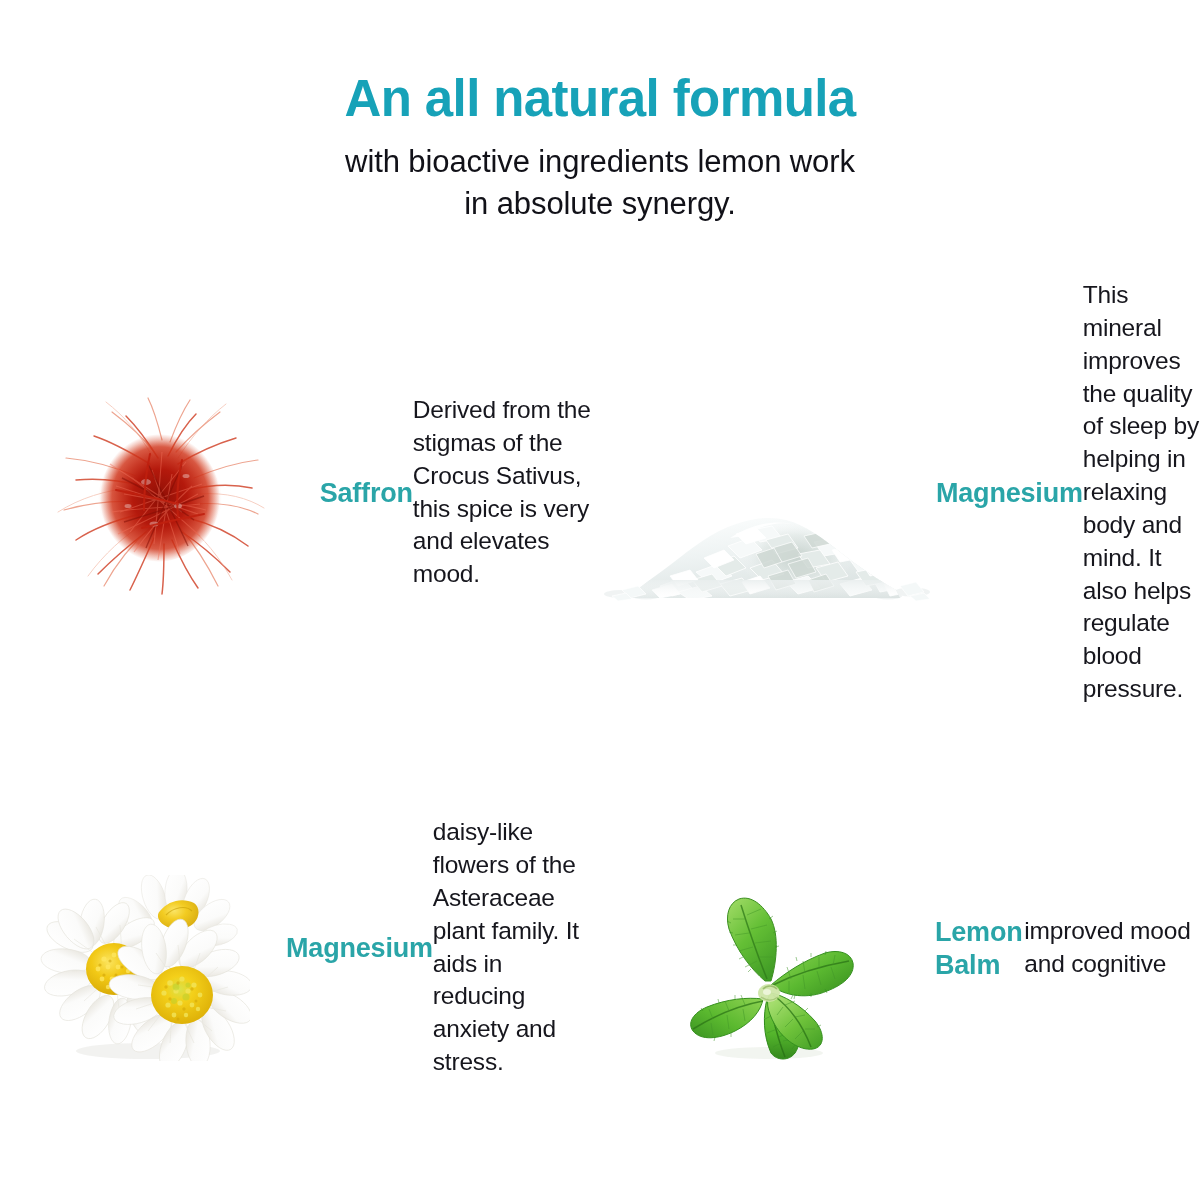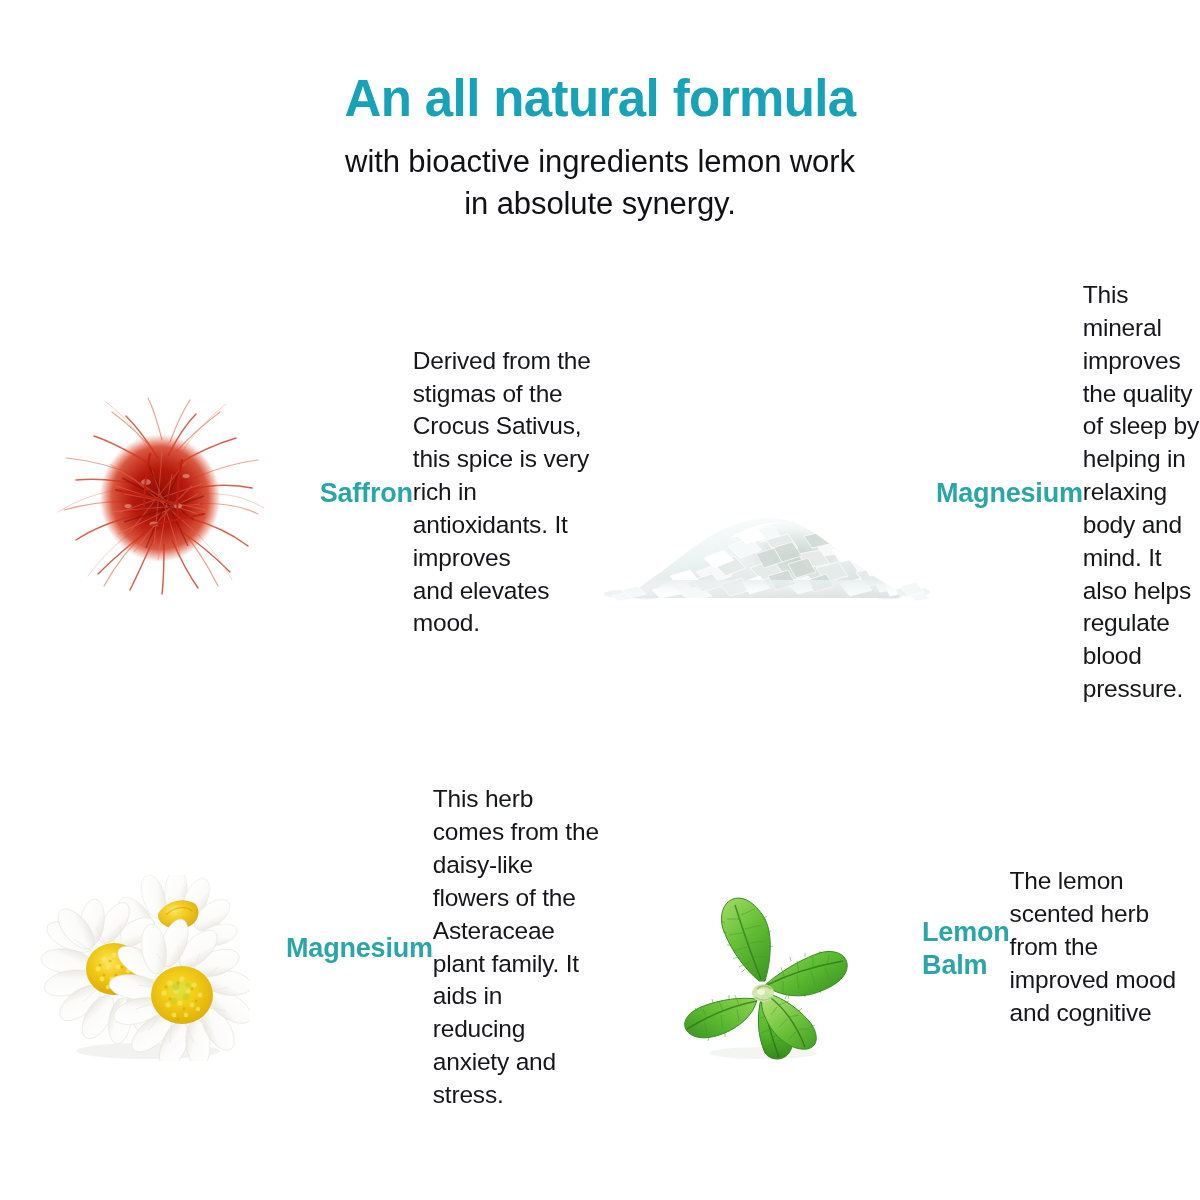--- a/index.html
+++ b/index.html
@@ -253,21 +253,20 @@
                 <path d="M150 120 C130 124 110 128 88 134"></path>
               </g>
             </g>
           </svg>
         </div>
       </div>
       <div class="card-label">Saffron</div>
       <div class="card-desc">
         <span class="desc-line">Derived from the stigmas of the</span>
         <span class="desc-line">Crocus Sativus, this spice is very</span>
-        <span class="desc-line">rich in antioxidants. It improves</span>
         <span class="desc-line">and elevates mood.</span>
       </div>
     </div>
 
     <div class="card">
       <div class="art-wrap">
         <div class="magnesium">
           <svg viewBox="0 0 336 126" aria-hidden="true">
             <defs>
               <linearGradient id="mgMound" x1="0.3" y1="0" x2="0.7" y2="1">
@@ -540,21 +539,20 @@
                 <circle cx="148" cy="134" r="1.7"></circle>
                   <circle cx="160" cy="126" r="1.5"></circle>
                 <circle cx="142" cy="144" r="1.5"></circle>
               </g>
             </g>
           </svg>
         </div>
       </div>
       <div class="card-label">Magnesium</div>
       <div class="card-desc">
-        <span class="desc-line">This herb comes from the</span>
         <span class="desc-line">daisy-like flowers of the</span>
         <span class="desc-line">Asteraceae plant family. It aids in</span>
         <span class="desc-line">reducing anxiety and stress.</span>
       </div>
     </div>
 
     <div class="card">
       <div class="art-wrap">
         <div class="lemonbalm">
           <svg viewBox="0 0 176 172" aria-hidden="true">
@@ -699,19 +697,18 @@
               <ellipse cx="90" cy="104" rx="11" ry="9" fill="#cfe6a8" opacity="0.95"></ellipse>
               <path d="M84 100 C88 96 94 96 98 100" stroke="#9dbf6e" stroke-width="1.6" fill="none"></path>
               <path d="M82 108 C88 112 94 112 99 108" stroke="#a9c97c" stroke-width="1.4" fill="none"></path>
               <ellipse cx="88" cy="103" rx="4" ry="3" fill="#eef6dd" opacity="0.9"></ellipse>
             </g>
           </svg>
         </div>
       </div>
       <div class="card-label">Lemon Balm</div>
       <div class="card-desc">
-        <span class="desc-line">The lemon scented herb from the</span>
         <span class="desc-line">improved mood and cognitive</span>
       </div>
     </div>
 
   </div>
 </div>
 
 </body></html>

